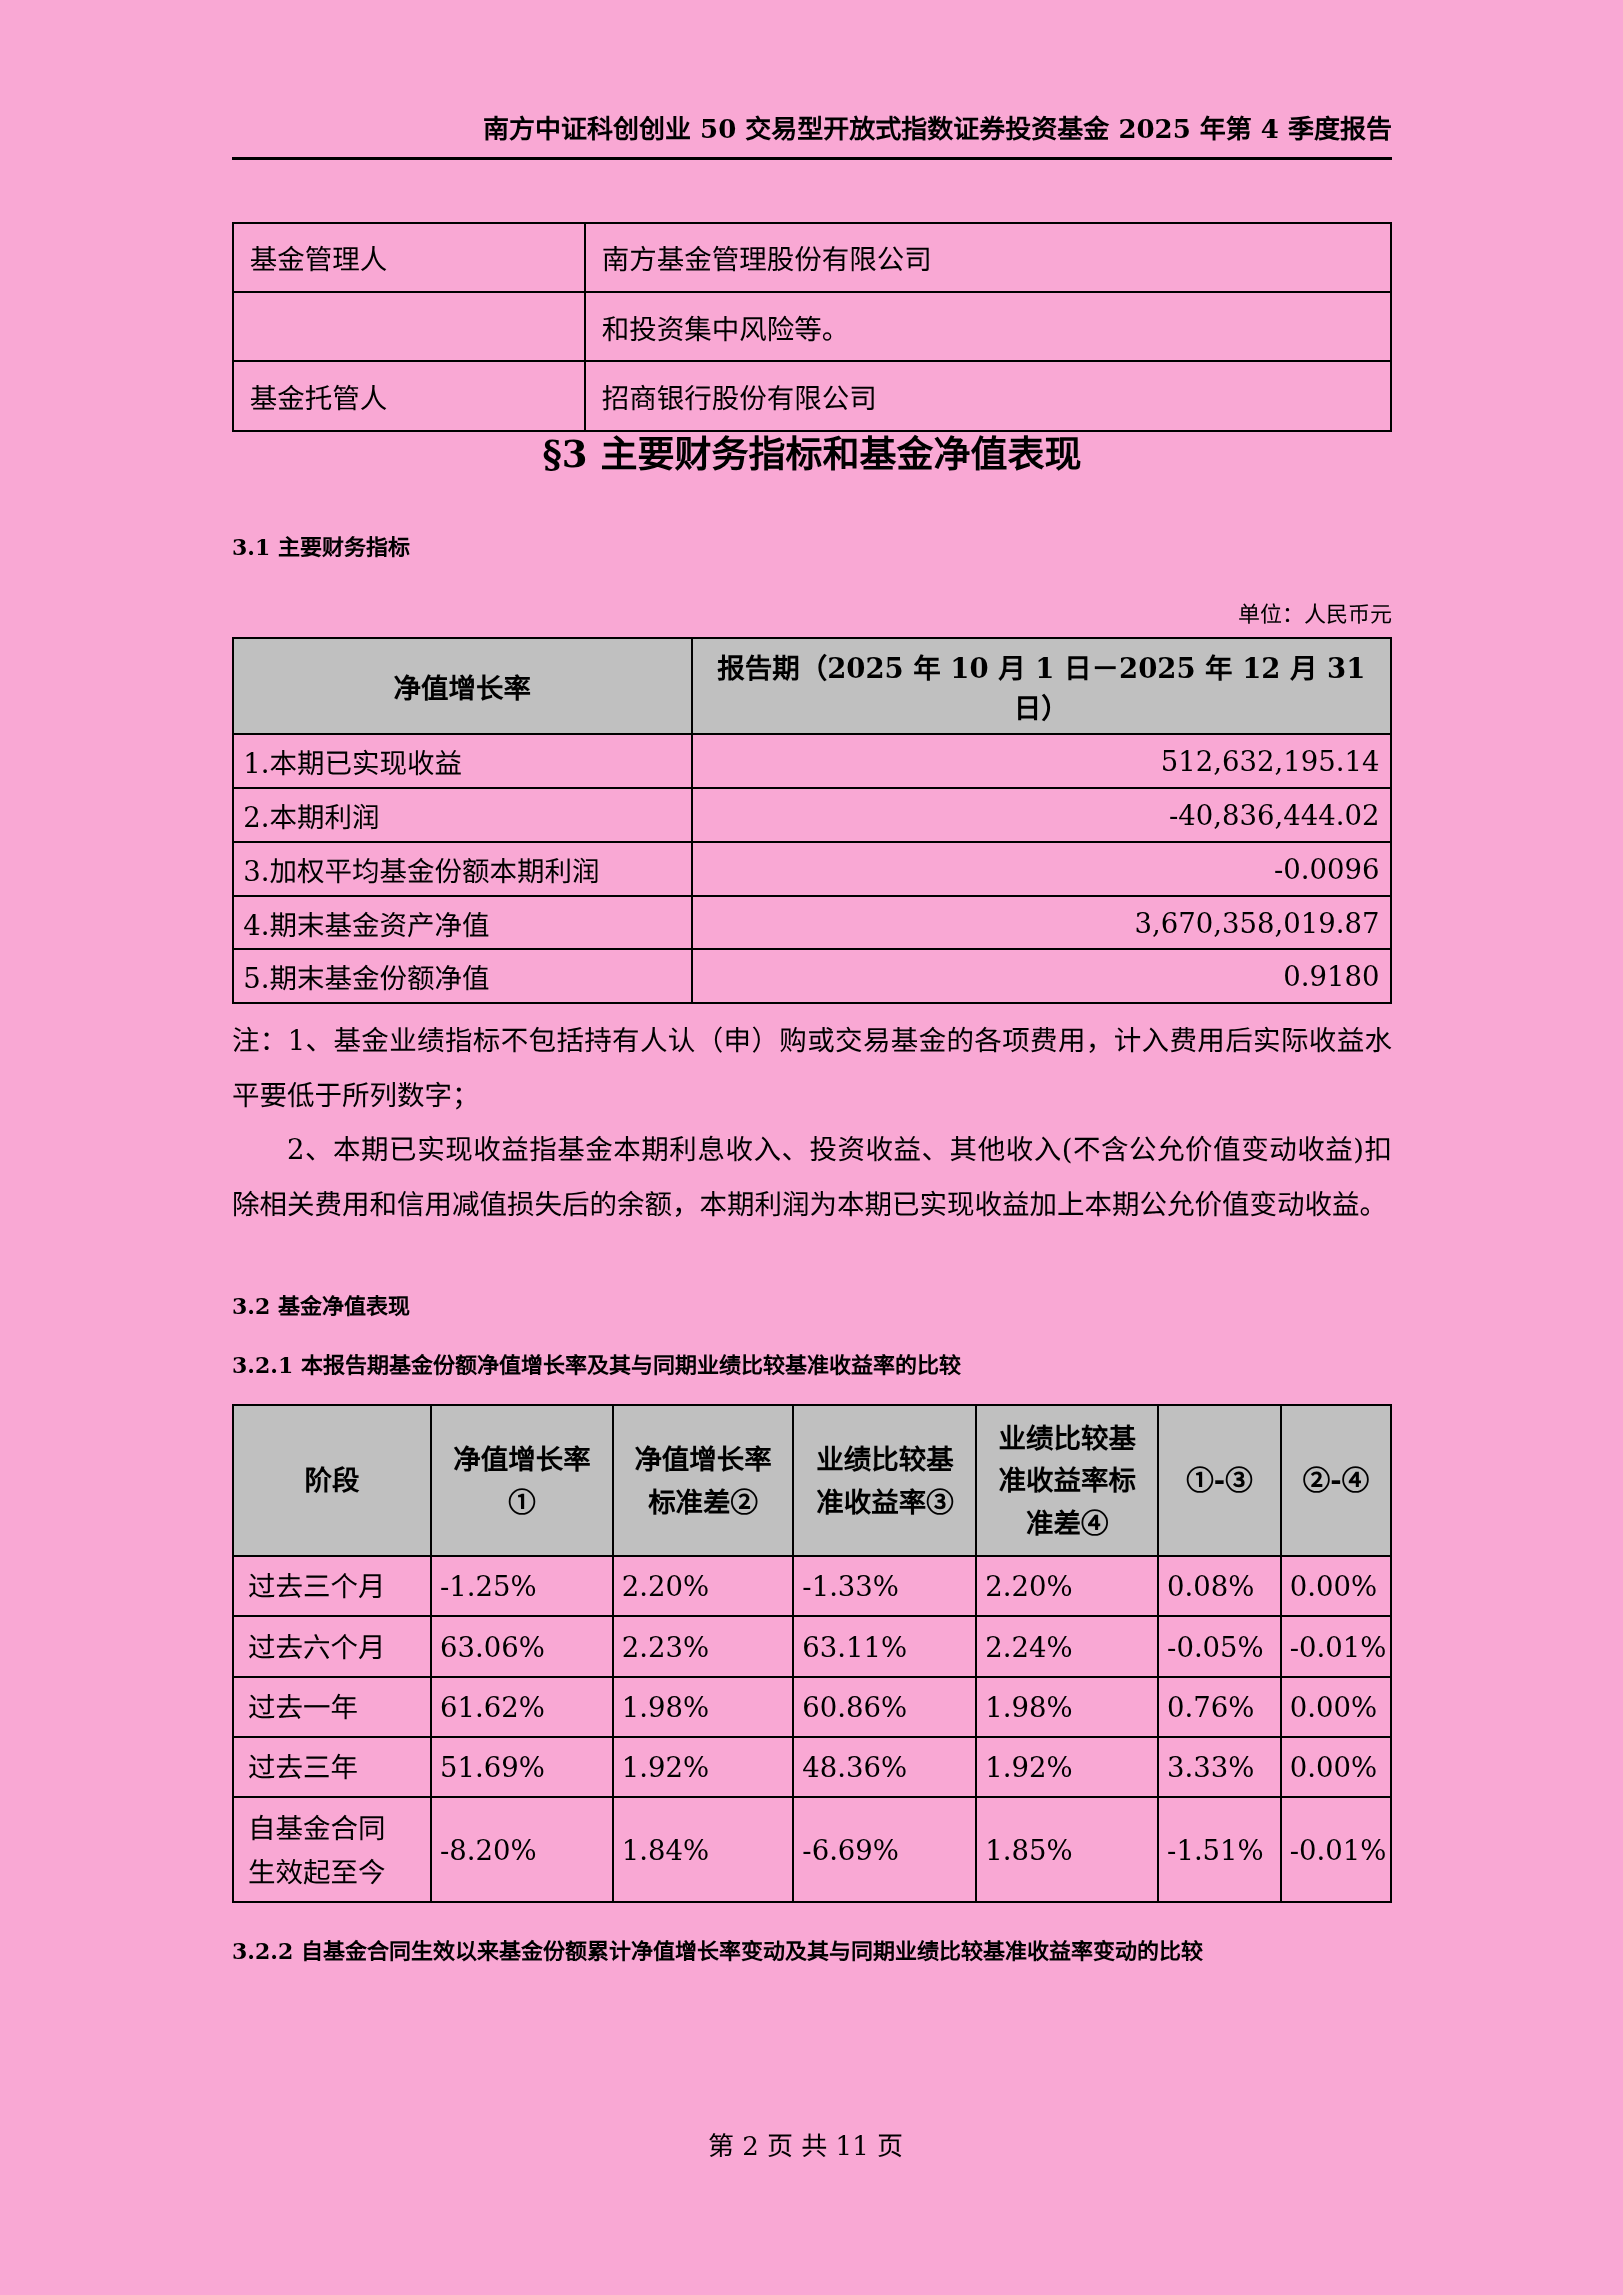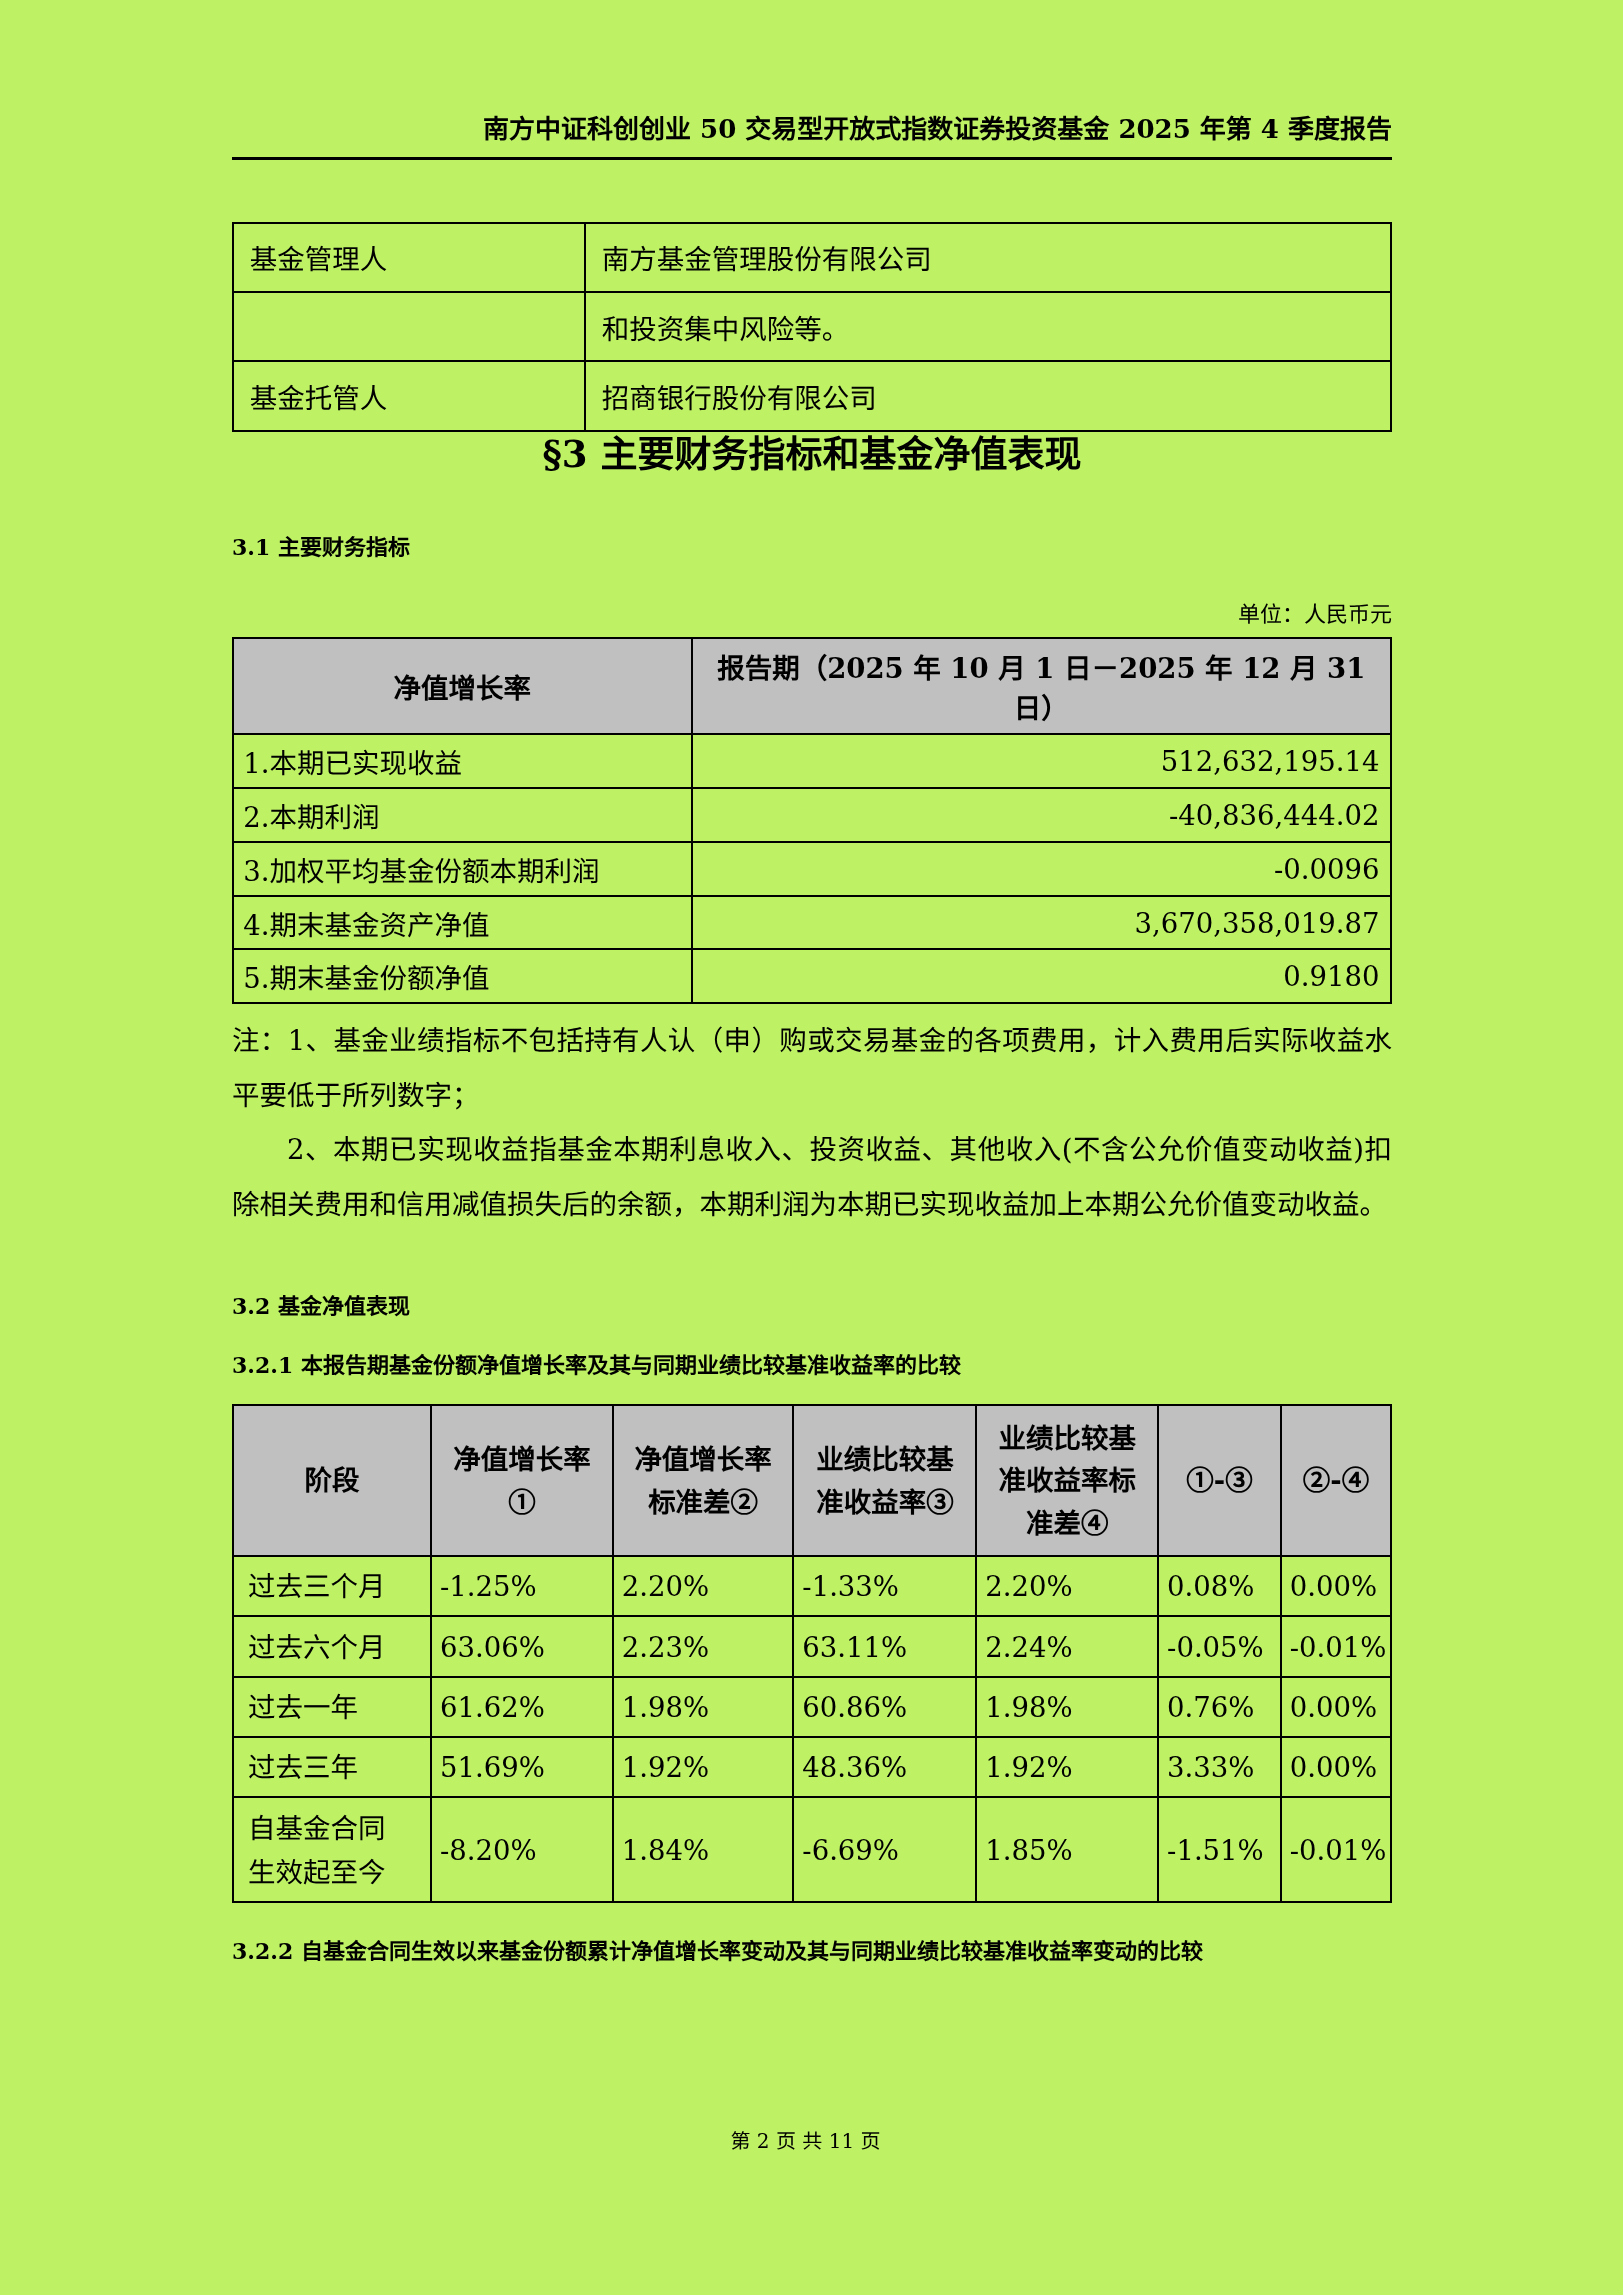--- a/index.html
+++ b/index.html
@@ -1,20 +1,20 @@
 <!DOCTYPE html>
 <html lang="zh-CN" style="font-size:10.5px"><head>
 <meta charset="utf-8">
 <style>
   html, body { margin:0; padding:0; background:#ffffff; }
   .page {
     position:relative;
     width:1623px;
     height:2295px;
-    background:#bef264;
+    background:#f9a8d4;
     color:#000000;
     font-family:"DejaVu Serif","Liberation Serif",serif;
     overflow:hidden;
   }
   .content { padding:0 231px 0 232px; }
 
   
   .doc-header {
     padding-top:115px;
     padding-bottom:11.8px;
@@ -91,21 +91,21 @@
   .perf-table td { padding:7.2px 7.9px; }
   .perf-table td.stage { text-align:left; padding-left:14px; white-space:pre-line; line-height:1.6; }
   .perf-table td.num { text-align:left; }
 
   
   .doc-footer {
     position:absolute;
     left:0; right:12px;
     top:2125px;
     text-align:center;
-    font-size:20px;
+    font-size:26px;
   }
 </style>
 </head>
 <body>
 
 <div class="page">
   <div class="content">
 
     <div class="doc-header">
       <span>南方中证科创创业 50 交易型开放式指数证券投资基金 2025 年第 4 季度报告</span>

